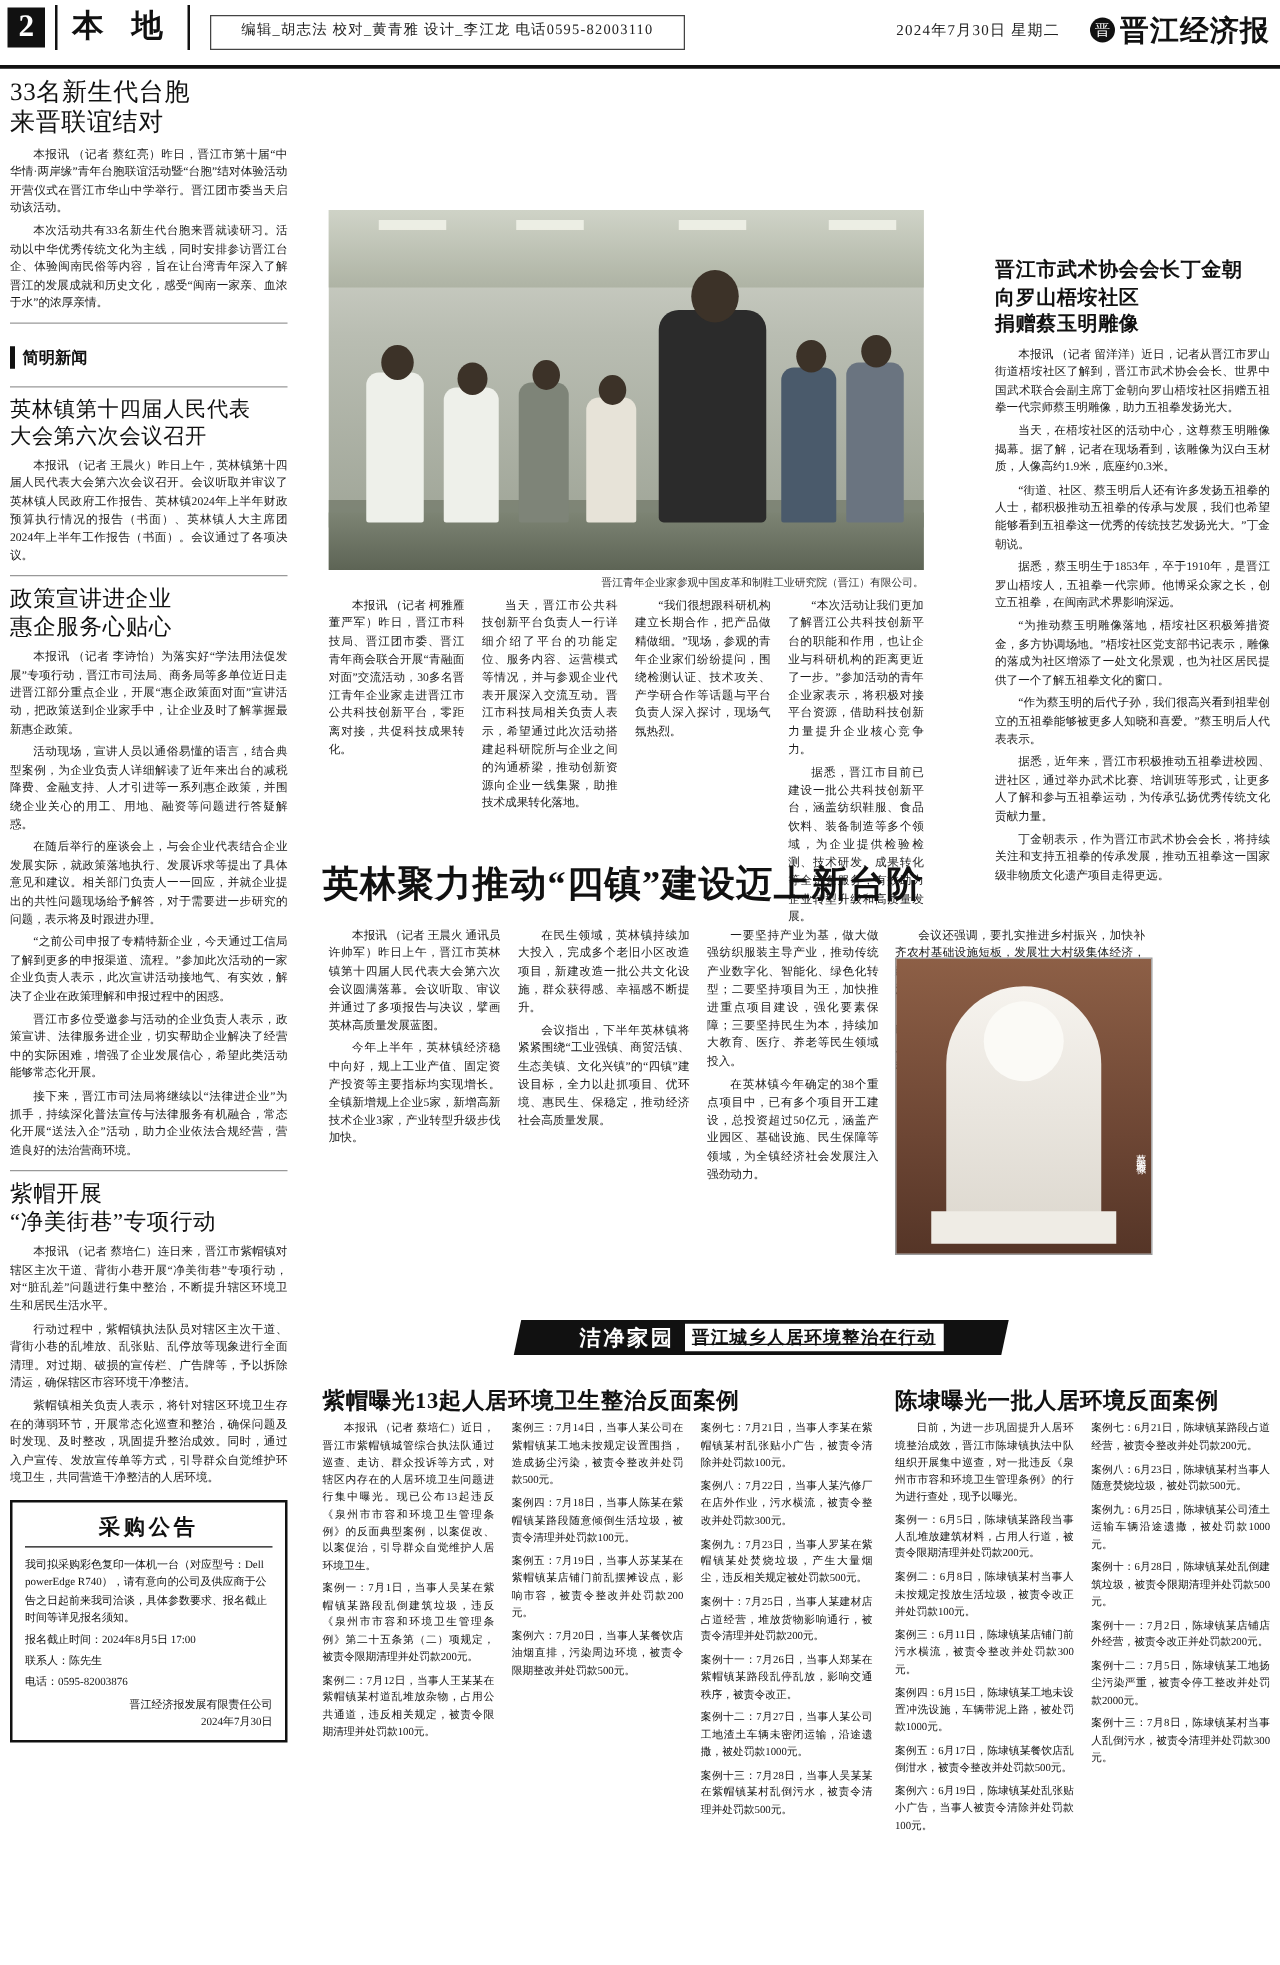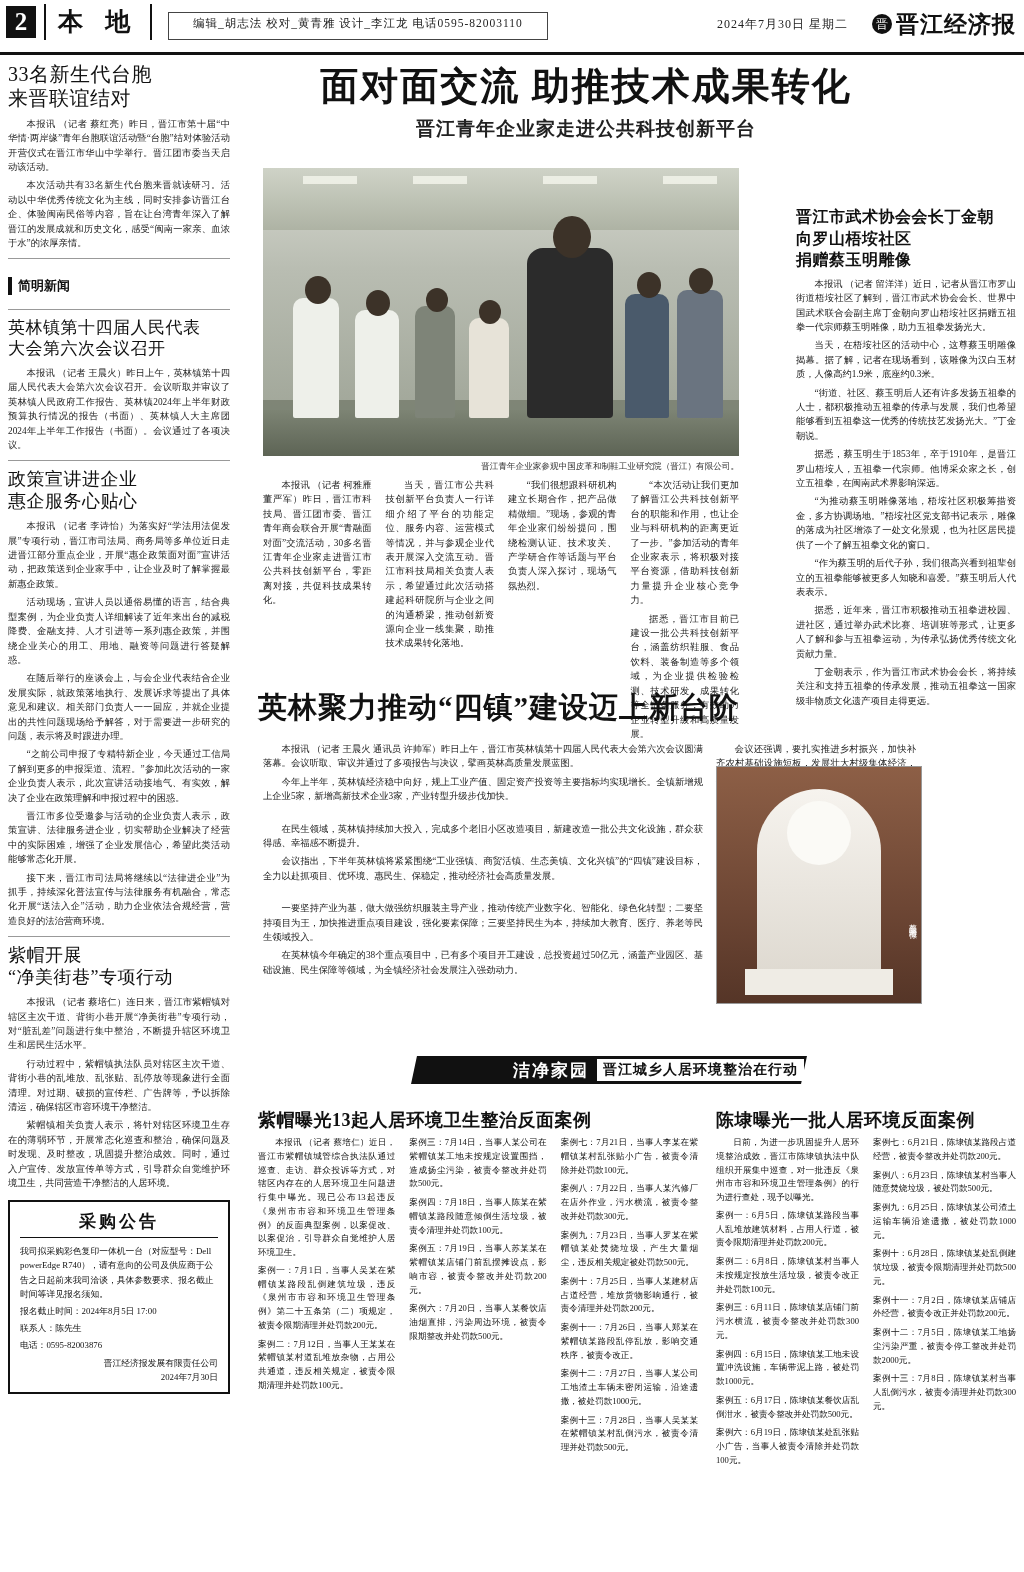--- a/index.html
+++ b/index.html
@@ -63,21 +63,21 @@
 
   
   .midhead{position:absolute;left:258px;top:688px;width:660px;font-size:29px;font-weight:bold;letter-spacing:1px;}
 
   .cols3{position:absolute;display:flex;gap:14px;}
   .cols3 > div{flex:1;}
 
   
   .banner{position:absolute;left:414px;top:1052px;width:390px;height:36px;}
   .banner .strip{position:absolute;left:0;top:4px;width:390px;height:28px;background:#111;transform:skewX(-12deg);}
-  .banner .txt{position:absolute;left:0;top:4px;width:390px;height:28px;display:flex;align-items:center;justify-content:flex-end;gap:8px;}
+  .banner .txt{position:absolute;left:0;top:4px;width:390px;height:28px;display:flex;align-items:center;justify-content:center;gap:8px;text-decoration:underline;}
   .banner .t1{color:#fff;font-size:17px;font-weight:bold;letter-spacing:2px;}
   .banner .t2{background:#fff;color:#111;font-size:14px;font-weight:bold;padding:2px 6px;letter-spacing:1px;}
 
   .btm-title{position:absolute;font-size:18px;font-weight:bold;letter-spacing:0.5px;}
 
   .small-col{font-size:8.6px;line-height:1.6;text-align:justify;}
   .small-col p{margin:0 0 4px 0;text-indent:2em;}
   .case-item{font-size:8.6px;line-height:1.6;margin-bottom:5px;text-align:justify;}
 </style>
 </head>
@@ -143,24 +143,20 @@
         <p>我司拟采购彩色复印一体机一台（对应型号：Dell  powerEdge  R740），请有意向的公司及供应商于公告之日起前来我司洽谈，具体参数要求、报名截止时间等详见报名须知。</p>
         <p>报名截止时间：2024年8月5日 17:00</p>
         <p>联系人：陈先生</p>
         <p>电话：0595-82003876</p>
       </div>
       <div class="notice-sign" style="white-space:pre-line">晋江经济报发展有限责任公司
 2024年7月30日</div>
     </div>
   </div>
 
-  <div class="feature">
-    <div class="feature-h1">面对面交流  助推技术成果转化</div>
-    <div class="feature-h2">晋江青年企业家走进公共科技创新平台</div>
-  </div>
 
   <div class="ph-main">
     <div class="ceiling"></div>
     <div class="lamp" style="left:40px"></div>
     <div class="lamp" style="left:150px"></div>
     <div class="lamp" style="left:280px"></div>
     <div class="lamp" style="left:400px"></div>
     <div class="bench"></div>
     <div class="floor"></div>
 
@@ -214,21 +210,21 @@
       <p>据悉，蔡玉明生于1853年，卒于1910年，是晋江罗山梧垵人，五祖拳一代宗师。他博采众家之长，创立五祖拳，在闽南武术界影响深远。</p>
       <p>“为推动蔡玉明雕像落地，梧垵社区积极筹措资金，多方协调场地。”梧垵社区党支部书记表示，雕像的落成为社区增添了一处文化景观，也为社区居民提供了一个了解五祖拳文化的窗口。</p>
       <p>“作为蔡玉明的后代子孙，我们很高兴看到祖辈创立的五祖拳能够被更多人知晓和喜爱。”蔡玉明后人代表表示。</p>
       <p>据悉，近年来，晋江市积极推动五祖拳进校园、进社区，通过举办武术比赛、培训班等形式，让更多人了解和参与五祖拳运动，为传承弘扬优秀传统文化贡献力量。</p>
       <p>丁金朝表示，作为晋江市武术协会会长，将持续关注和支持五祖拳的传承发展，推动五祖拳这一国家级非物质文化遗产项目走得更远。</p>
     </div>
   </div>
 
   <div class="midhead">英林聚力推动“四镇”建设迈上新台阶</div>
 
-  <div class="cols3" style="left:263px;top:742px;width:440px;flex-direction:column;">
+  <div class="cols3" style="left:263px;top:742px;width:440px;">
     <div class="body-col">
       <p>本报讯 （记者 王晨火 通讯员 许帅军）昨日上午，晋江市英林镇第十四届人民代表大会第六次会议圆满落幕。会议听取、审议并通过了多项报告与决议，擘画英林高质量发展蓝图。</p>
       <p>今年上半年，英林镇经济稳中向好，规上工业产值、固定资产投资等主要指标均实现增长。全镇新增规上企业5家，新增高新技术企业3家，产业转型升级步伐加快。</p>
     </div>
     <div class="body-col">
       <p>在民生领域，英林镇持续加大投入，完成多个老旧小区改造项目，新建改造一批公共文化设施，群众获得感、幸福感不断提升。</p>
       <p>会议指出，下半年英林镇将紧紧围绕“工业强镇、商贸活镇、生态美镇、文化兴镇”的“四镇”建设目标，全力以赴抓项目、优环境、惠民生、保稳定，推动经济社会高质量发展。</p>
     </div>
     <div class="body-col">
       <p>一要坚持产业为基，做大做强纺织服装主导产业，推动传统产业数字化、智能化、绿色化转型；二要坚持项目为王，加快推进重点项目建设，强化要素保障；三要坚持民生为本，持续加大教育、医疗、养老等民生领域投入。</p>

